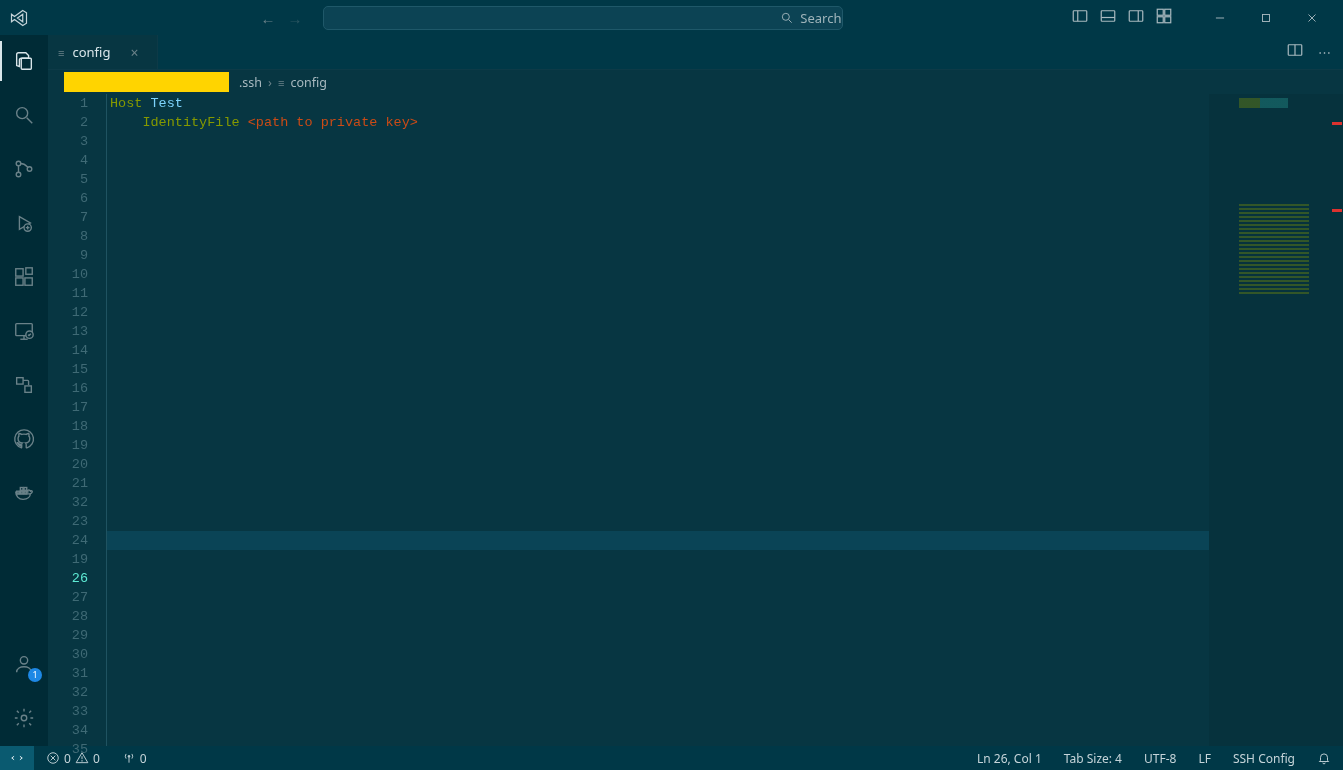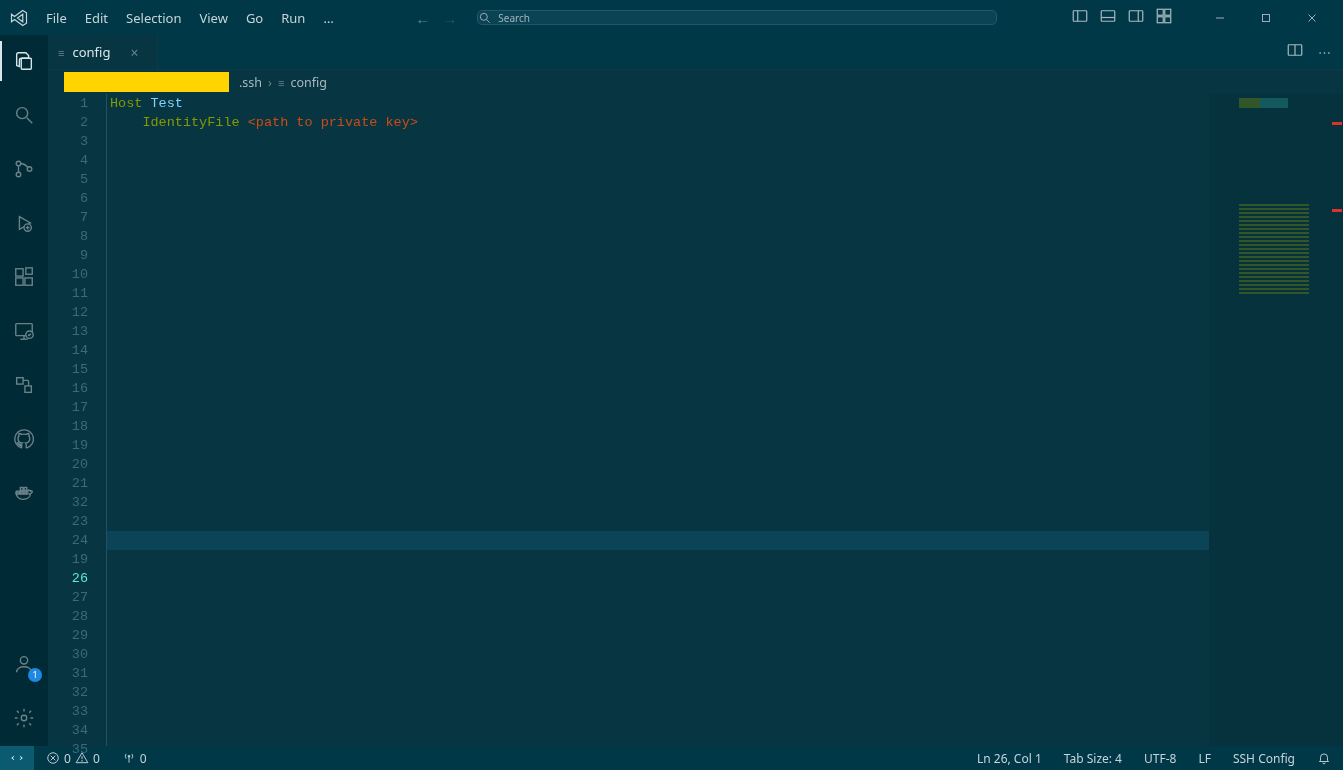--- a/index.html
+++ b/index.html
@@ -47,30 +47,30 @@
   .titlebar .center {
     flex: 1;
     display: flex;
     align-items: center;
     justify-content: center;
     gap: 10px;
   }
   .nav-arrows { display:flex; gap:12px; color: var(--fg-dim); font-size:15px; margin-right:10px;}
   .search-box {
     width: 520px;
-    height: 15px;
+    height: 24px;
     background: #0c4354;
     border: 1px solid #1f5869;
     border-radius: 5px;
     display: flex;
     align-items: center;
-    justify-content: flex-start;
+    justify-content: flex-end;
     gap: 6px;
     color: #9fb4ba;
-    font-size: 10px;
+    font-size: 13px;
   }
   .titlebar .right {
     display: flex;
     align-items: center;
     gap: 14px;
     color: var(--fg);
   }
   .layout-icons { display:flex; gap:10px; margin-right:10px; }
   .win-controls { display:flex; gap:0; }
   .win-btn { width:46px; height:35px; display:flex; align-items:center; justify-content:center; }
@@ -230,29 +230,20 @@
   svg.ic-sm { width:14px; height:14px; stroke:currentColor; fill:none; stroke-width:1.6; }
 </style>
 </head>
 <body>
 
 <div class="titlebar">
   <div class="logo">
     <svg class="ic" viewBox="0 0 24 24" fill="#2aa1de" stroke="none">
         <path d="M17 2 L22 5 V19 L17 22 L6 14 L2 17 V7 L6 10 Z M17 7 L10 12 L17 17 Z"></path>
       </svg>
-  </div>
-  <div class="menu">
-    <div class="menu-item">File</div>
-    <div class="menu-item">Edit</div>
-    <div class="menu-item">Selection</div>
-    <div class="menu-item">View</div>
-    <div class="menu-item">Go</div>
-    <div class="menu-item">Run</div>
-    <div class="menu-item">…</div>
   </div>
 
   <div class="center">
     <div class="nav-arrows">
       <span>←</span>
       <span style="opacity:.4">→</span>
     </div>
     <div class="search-box">
       <svg class="ic-sm" viewBox="0 0 24 24">
           <circle cx="10" cy="10" r="6"></circle>

